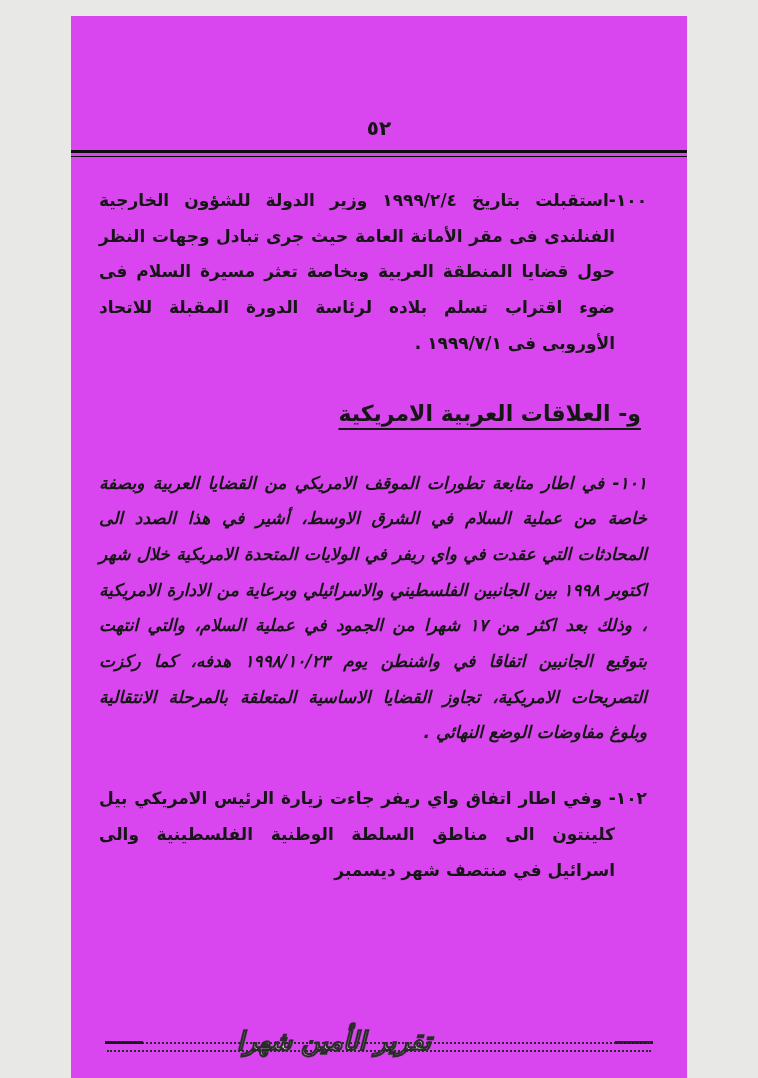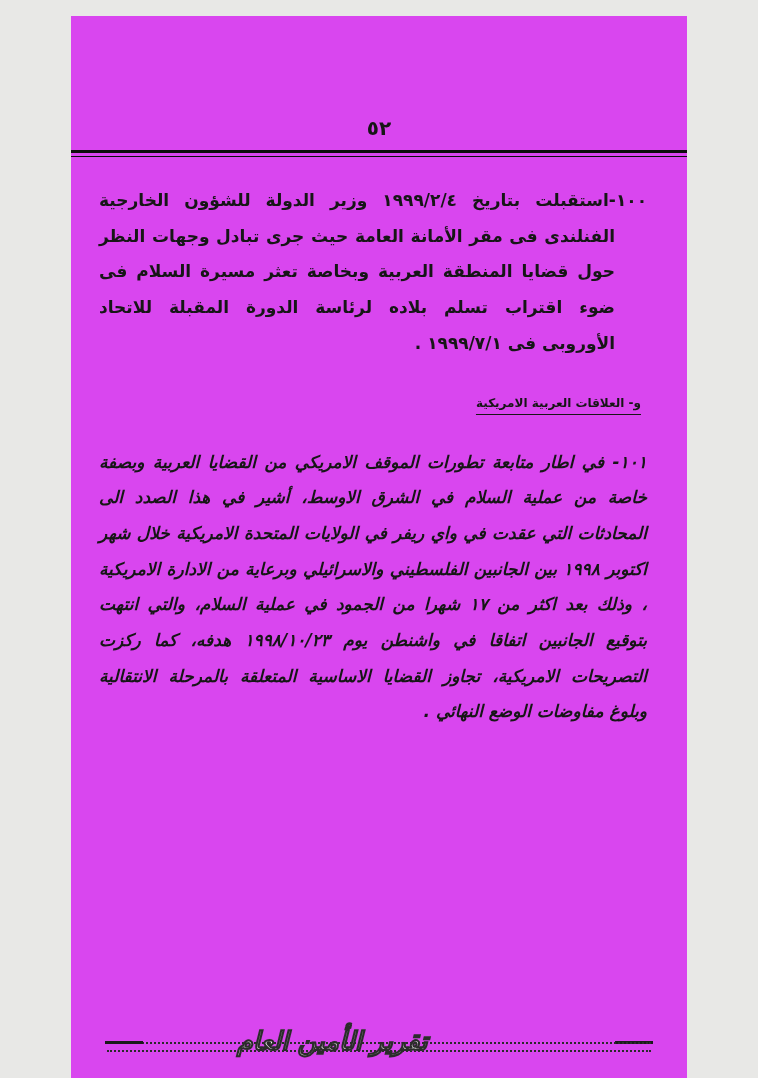--- a/index.html
+++ b/index.html
@@ -45,21 +45,21 @@
     text-indent:0;
     font-style:italic;
   }
   p.indent-first{
     text-indent:42px;
     margin-top:20px;
   }
   .section-heading{
     display:inline-block;
     margin:16px 6px 18px 0;
-    font-size:12px;
+    font-size:22px;
     font-weight:bold;
     text-decoration:underline;
     text-underline-offset:7px;
   }
   .heading-row{margin:6px 0 10px 0;}
   .spacer-102{height:16px;}
   .footer{
     position:absolute;
     bottom:26px;
     right:36px;
@@ -111,24 +111,25 @@
 
     <div class="heading-row">
       <span class="section-heading">و- العلاقات العربية الامريكية</span>
     </div>
 
     <p class="flush">١٠١- في اطار متابعة تطورات الموقف الامريكي من القضايا العربية وبصفة خاصة من عملية السلام في الشرق الاوسط، أشير في هذا الصدد الى المحادثات التي عقدت في واي ريفر في الولايات المتحدة الامريكية خلال شهر اكتوبر ١٩٩٨ بين الجانبين الفلسطيني والاسرائيلي وبرعاية من الادارة الامريكية ، وذلك بعد اكثر من ١٧ شهرا من الجمود في عملية السلام، والتي انتهت بتوقيع الجانبين اتفاقا في واشنطن يوم ١٩٩٨/١٠/٢٣ هدفه، كما ركزت التصريحات الامريكية، تجاوز القضايا الاساسية المتعلقة بالمرحلة الانتقالية وبلوغ مفاوضات الوضع النهائي .</p>
 
 
     <div class="spacer-102"></div>
 
+    <p class="hang">١٠٢- وفي اطار اتفاق واي ريفر جاءت زيارة الرئيس الامريكي بيل كلينتون الى مناطق السلطة الوطنية الفلسطينية والى اسرائيل في منتصف شهر ديسمبر</p>
 
   </div>
 
   <div class="footer">
     <span class="edge right"></span>
     <div class="dotline l1"></div>
     <div class="dotline l2"></div>
     <span class="edge left"></span>
-    <span class="ornament">تقرير الأمين العام</span>
+    <span class="ornament">تقرير الأمين شهرا</span>
   </div>
 
 </div>
 
 </body></html>

